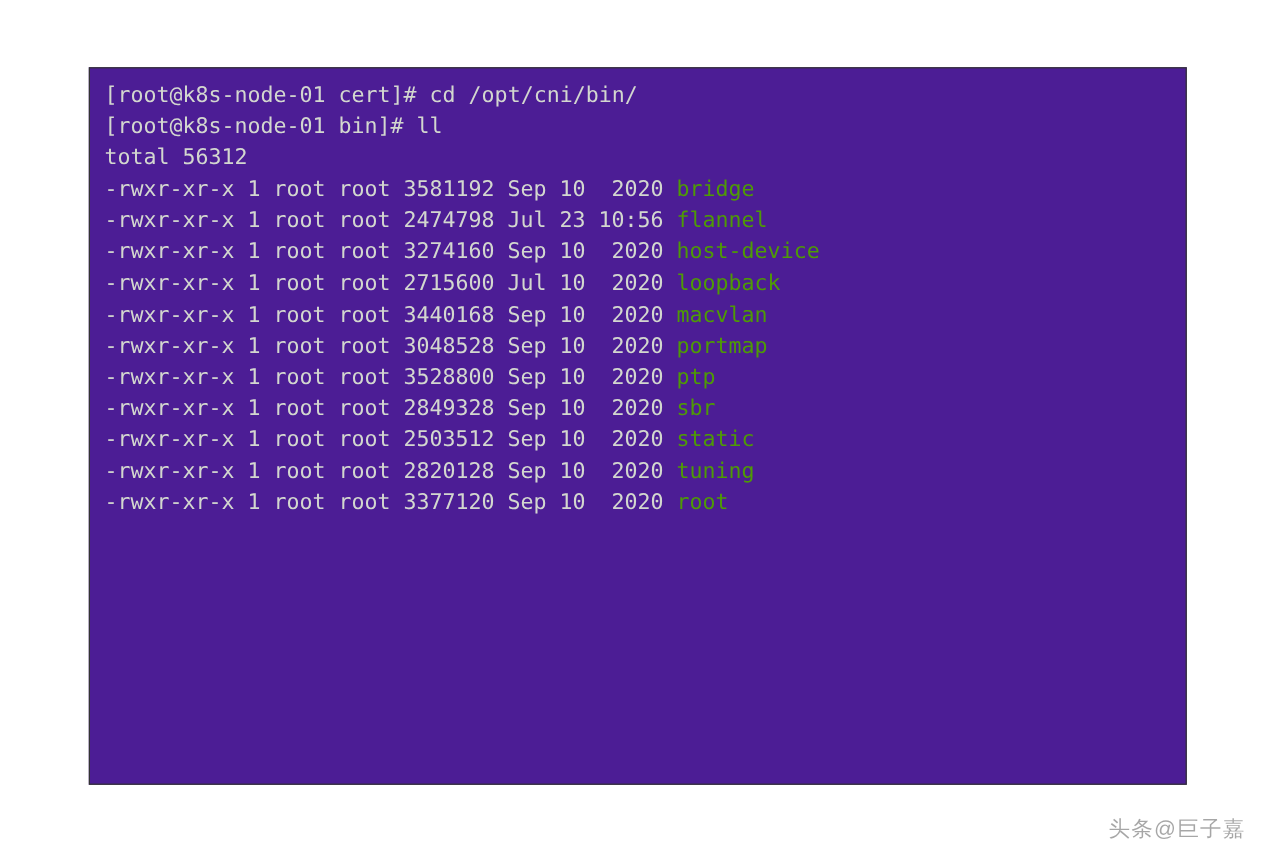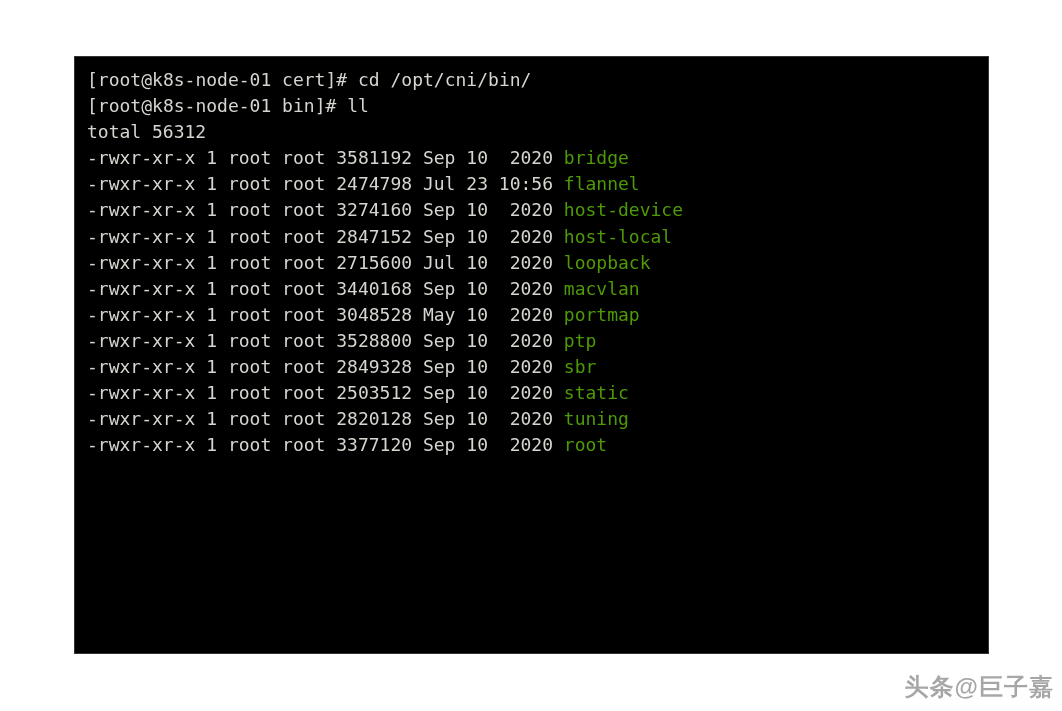--- a/index.html
+++ b/index.html
@@ -10,21 +10,21 @@
     width: 1062px;
     height: 711px;
     position: relative;
   }
   .terminal {
     position: absolute;
     left: 74px;
     top: 56px;
     width: 915px;
     height: 598px;
-    background: #000000;
+    background: #4c1d95;
     border: 1px solid #333;
     padding: 10px 12px 10px 12px;
     box-sizing: border-box;
     color: #d3d7cf;
     font-size: 18px;
     line-height: 1.45;
     overflow: hidden;
   }
   .line {
     white-space: pre;
@@ -36,49 +36,48 @@
   .cursor {
     display: inline-block;
     width: 10px;
     height: 20px;
     background: #fce94f;
     vertical-align: text-bottom;
     margin-left: 0px;
   }
   .watermark {
     position: absolute;
-    right: 8px;
+    right: 24px;
     bottom: 8px;
     font-family: sans-serif;
-    font-size: 24px;
-    font-weight: bold;
+    font-size: 18px;
+    font-weight: normal;
     color: rgba(0,0,0,0.35);
     letter-spacing: 1px;
     mix-blend-mode: multiply;
   }
 </style>
 </head>
 <body>
 
 <div class="terminal">
 
   <div class="line"><span class="prompt-bracket">[</span><span class="prompt-user">root</span><span>@</span><span>k8s-node-01</span> <span>cert</span><span class="prompt-bracket">]</span><span>#</span> <span class="cmd">cd /opt/cni/bin/</span></div>
 
   <div class="line"><span class="prompt-bracket">[</span><span class="prompt-user">root</span><span>@</span><span>k8s-node-01</span> <span>bin</span><span class="prompt-bracket">]</span><span>#</span> <span class="cmd">ll</span></div>
 
   <div class="line">total 56312</div>
 
   <div id="listing">
       <div class="line"><span>-rwxr-xr-x 1 root root 3581192 Sep 10  2020 </span><span class="green">bridge</span></div>
       <div class="line"><span>-rwxr-xr-x 1 root root 2474798 Jul 23 10:56 </span><span class="green">flannel</span></div>
       <div class="line"><span>-rwxr-xr-x 1 root root 3274160 Sep 10  2020 </span><span class="green">host-device</span></div>
-      <div class="line"><span>-rwxr-xr-x 1 root root 2847152 Sep 10  2020 </span><span class="green">host-local</span></div>
       <div class="line"><span>-rwxr-xr-x 1 root root 2715600 Jul 10  2020 </span><span class="green">loopback</span></div>
       <div class="line"><span>-rwxr-xr-x 1 root root 3440168 Sep 10  2020 </span><span class="green">macvlan</span></div>
-      <div class="line"><span>-rwxr-xr-x 1 root root 3048528 May 10  2020 </span><span class="green">portmap</span></div>
+      <div class="line"><span>-rwxr-xr-x 1 root root 3048528 Sep 10  2020 </span><span class="green">portmap</span></div>
       <div class="line"><span>-rwxr-xr-x 1 root root 3528800 Sep 10  2020 </span><span class="green">ptp</span></div>
       <div class="line"><span>-rwxr-xr-x 1 root root 2849328 Sep 10  2020 </span><span class="green">sbr</span></div>
       <div class="line"><span>-rwxr-xr-x 1 root root 2503512 Sep 10  2020 </span><span class="green">static</span></div>
       <div class="line"><span>-rwxr-xr-x 1 root root 2820128 Sep 10  2020 </span><span class="green">tuning</span></div>
       <div class="line"><span>-rwxr-xr-x 1 root root 3377120 Sep 10  2020 </span><span class="green">root</span></div>
     </div>
 
 
 </div>
 

